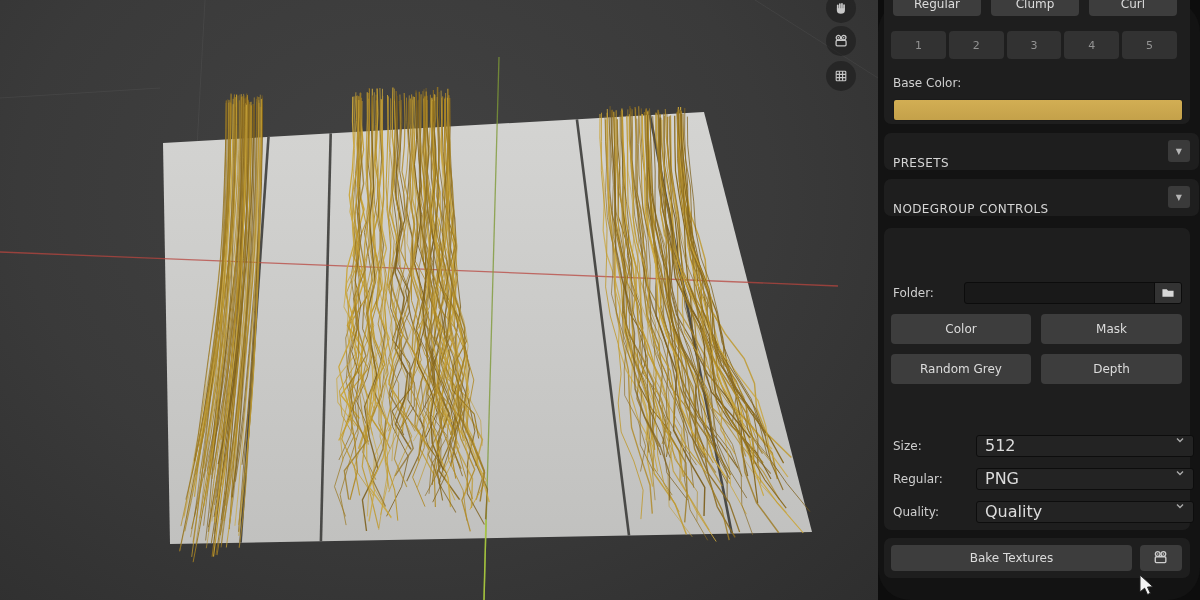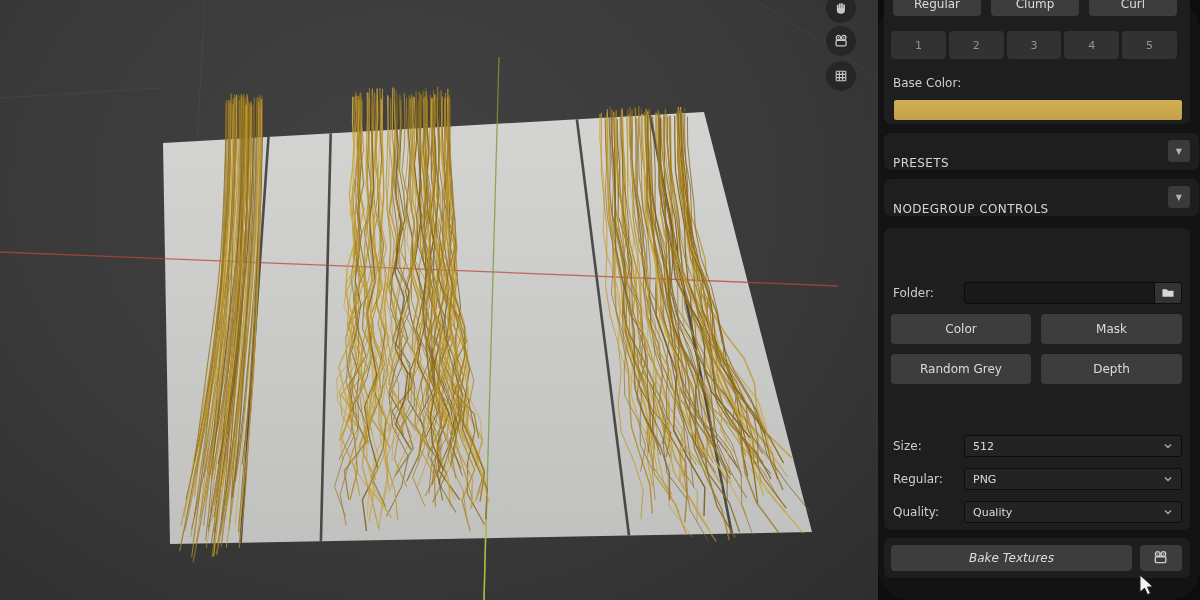--- a/index.html
+++ b/index.html
@@ -54,26 +54,26 @@
   #folder-input{flex:1;background:transparent;border:none;outline:none;color:#ddd;font-size:12px;
                 padding:0 6px;font-family:inherit;}
   #folder-button{width:26px;background:#333;display:flex;align-items:center;justify-content:center;border-left:1px solid #0c0c0c;}
 
   #map-grid{position:absolute;left:7px;top:86px;display:grid;grid-template-columns:140px 141px;
             grid-auto-rows:30px;gap:10px;}
 
   .opt-row{position:absolute;left:0;width:100%;height:22px;}
   #size-row{top:207px;} #format-row{top:240px;} #quality-row{top:273px;}
   .opt-label{position:absolute;left:9px;line-height:22px;font-size:12px;color:#cfcfcf;}
-  .select{position:absolute;left:80px;top:0;width:218px;height:22px;background:#232323;
-          border:1px solid #0d0d0d;border-radius:3px;display:flex;align-items:center;
-          padding:0 8px;box-sizing:border-box;color:#dcdcdc;font-size:11px;}
+  .select{position:absolute;left:92px;top:0;width:218px;height:22px;background:#232323;
+          border:1px solid #0d0d0d;border-radius:3px;display:flex;
+          padding:0 8px;box-sizing:border-box;color:#dcdcdc;font-size:16px;}
   .select .chev{margin-left:auto;}
 
-  #bake-textures-button{position:absolute;left:7px;top:7px;width:241px;height:26px;font-style:italic;}
+  #bake-textures-button{position:absolute;left:7px;top:7px;width:241px;height:26px;}
   #render-cam-button{position:absolute;left:256px;top:7px;width:42px;height:26px;}
 
   #cursor{position:absolute;left:1138px;top:574px;}
 </style>
 </head>
 <body>
 
 <div id="screen">
 
   <div id="viewport">

